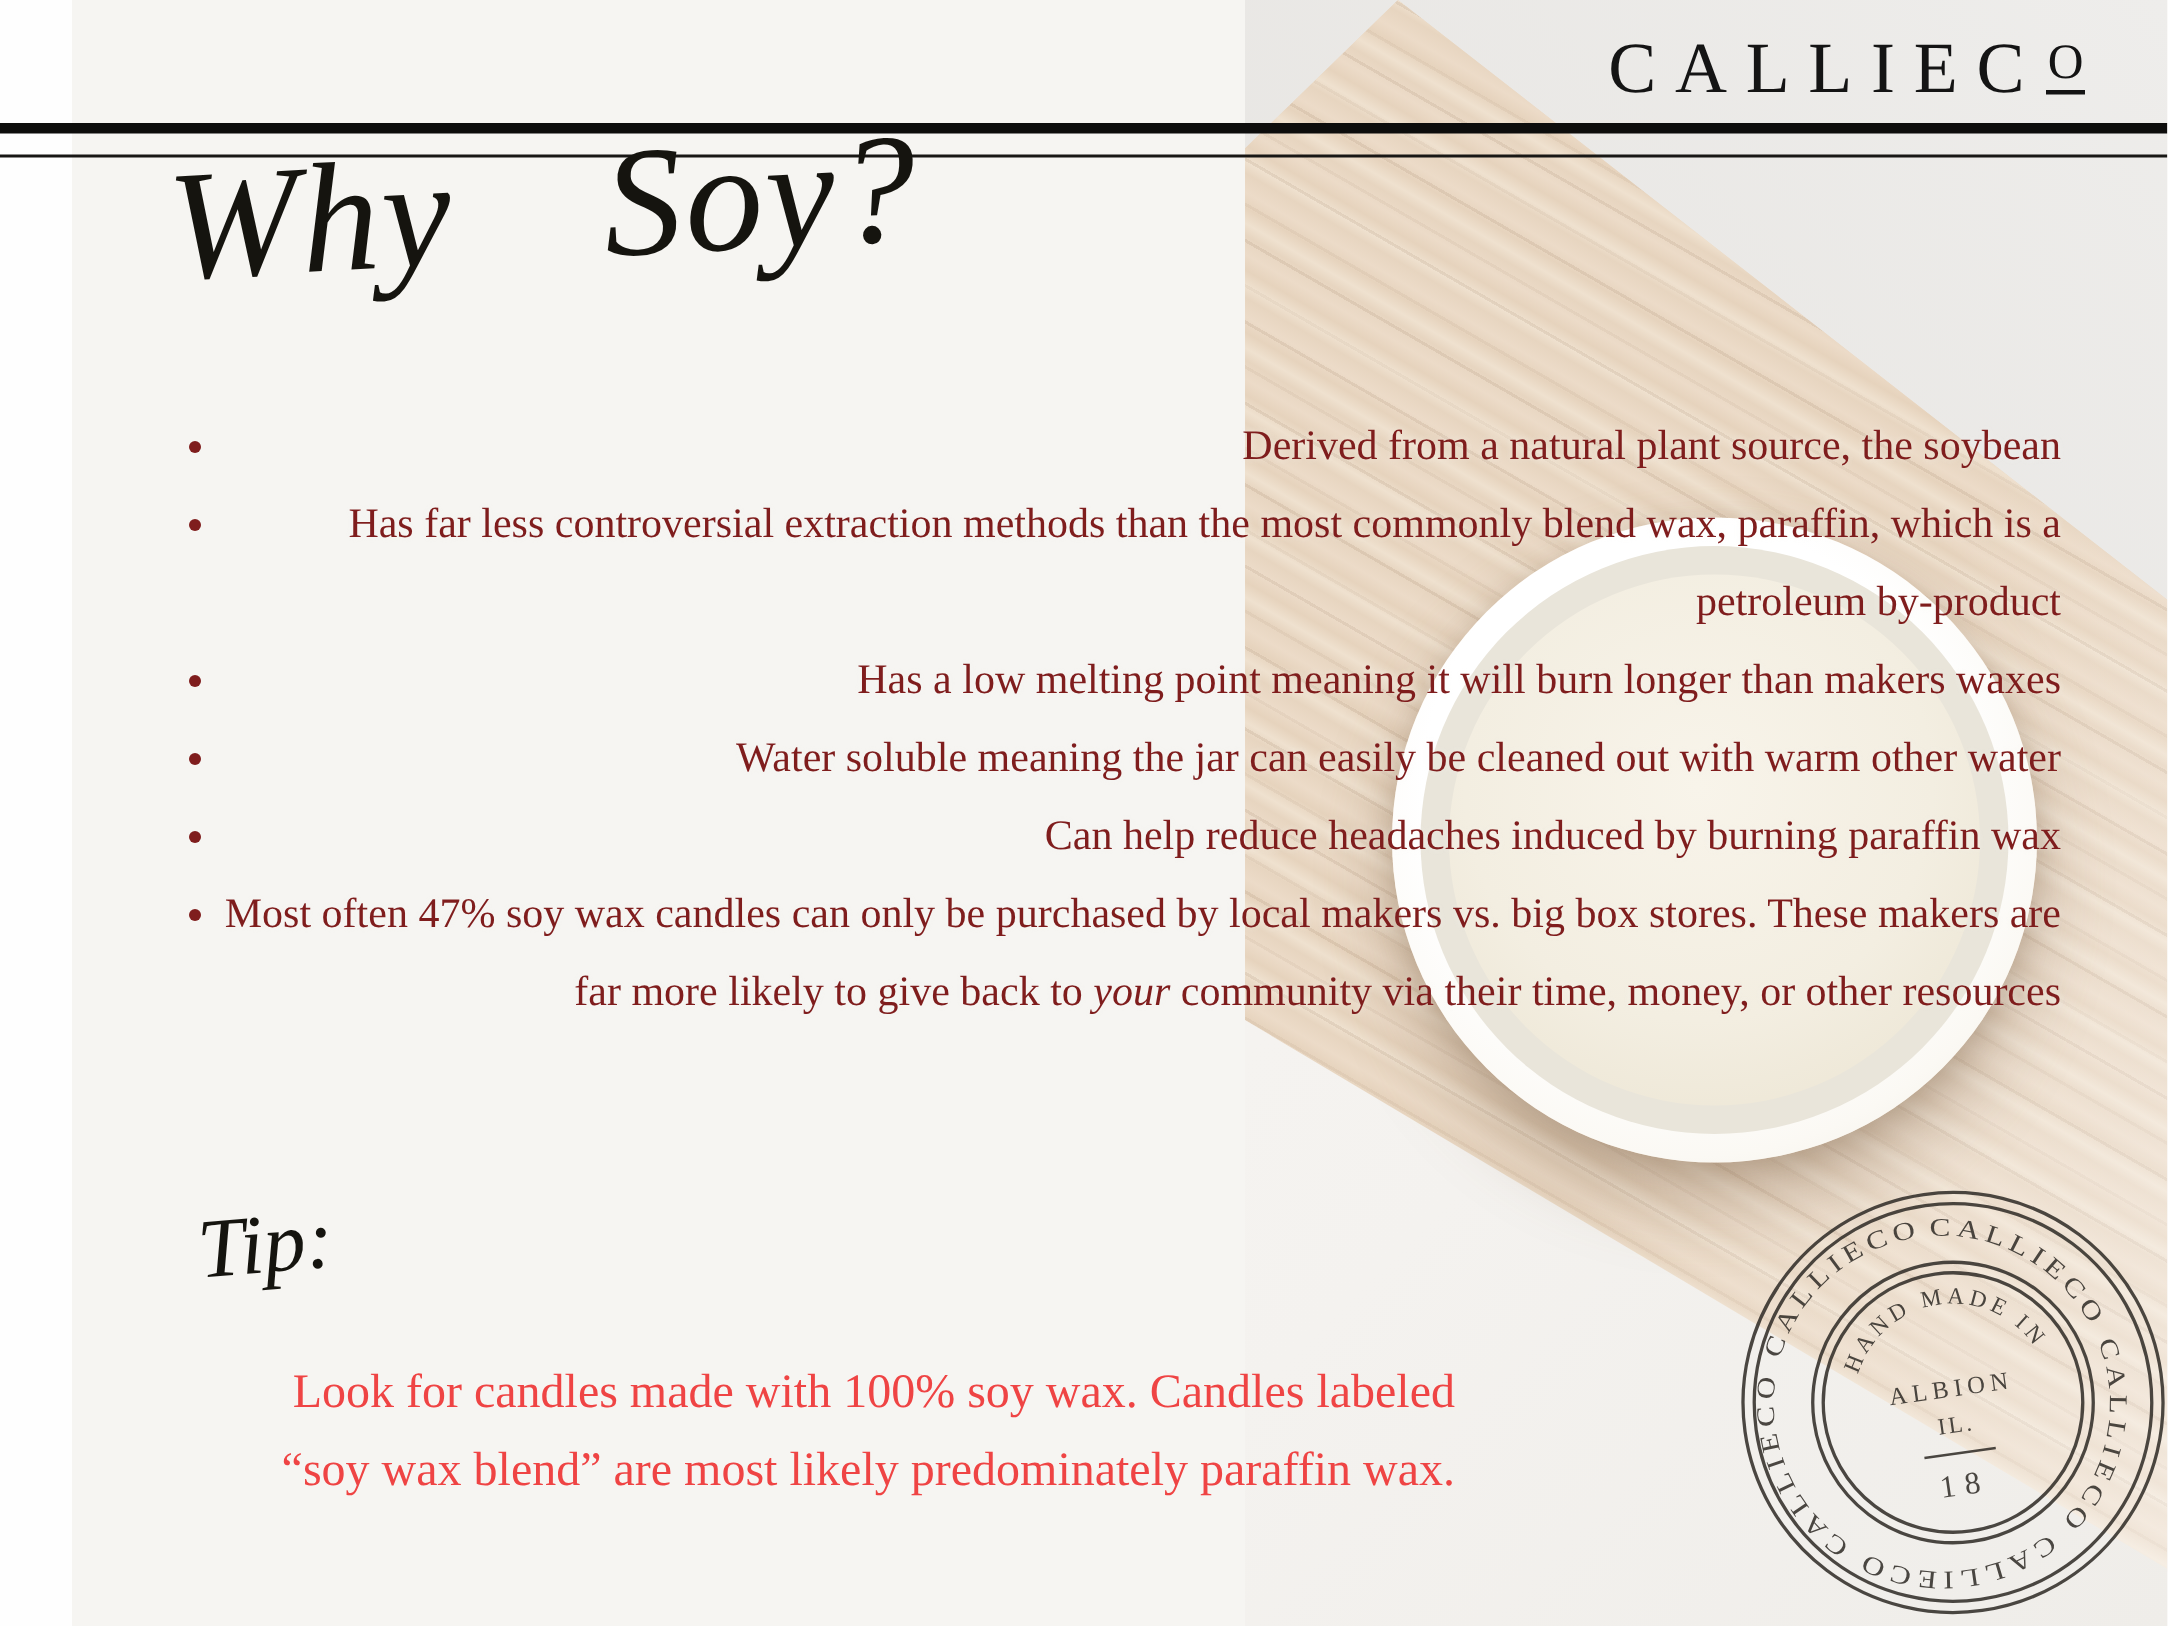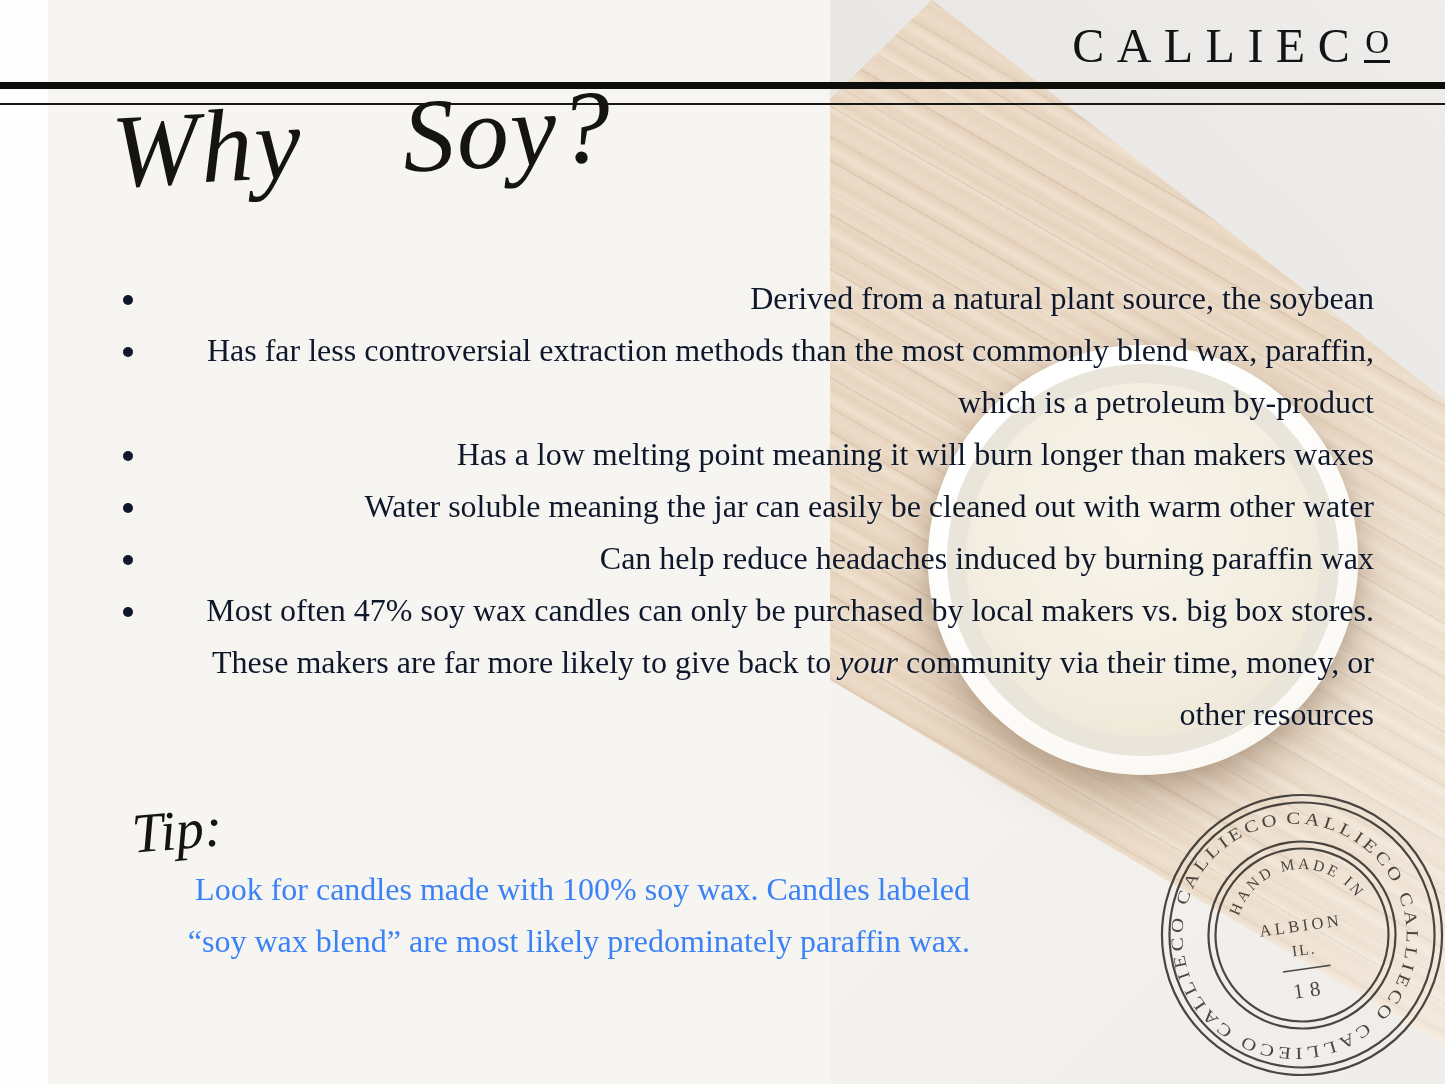--- a/index.html
+++ b/index.html
@@ -72,29 +72,29 @@
   }
   .tip-label {
     position:absolute; left:132px; top:798px;
     font-size:56px; font-style:italic; font-weight:400;
     transform:rotate(-5deg); color:#15140f;
   }
 
   
   .bullets {
     position:absolute; left:112px; top:272px; width:1262px;
-    font-size:32px; line-height:52px; color:#0f172a;
+    font-size:28px; line-height:52px; color:#7f1d1d;
     text-shadow:0 0 5px rgba(246,245,242,.55);
   }
   .bullets ul { margin:0; padding:0 0 0 37px; }
   .bullets li { margin:0; padding:0; }
   .em { font-style:italic; }
   .tip-body {
-    position:absolute; left:140px; top:863px; width:830px;
-    font-size:32px; line-height:52px; color:#3b82f6;
+    position:absolute; left:140px; top:901px; width:830px;
+    font-size:32px; line-height:52px; color:#ef4444;
   }
 
   
   .stamp { position:absolute; left:1152px; top:786px; width:300px; height:298px; opacity:.88; }
   .stamp text { font-family:"Liberation Serif", serif; fill:#332f2a; }
   .stamp .ring  { fill:none; stroke:#332f2a; stroke-width:2.2; }
   .stamp .hair  { stroke:#332f2a; stroke-width:1.6; }
 </style>
 </head>
 <body>

